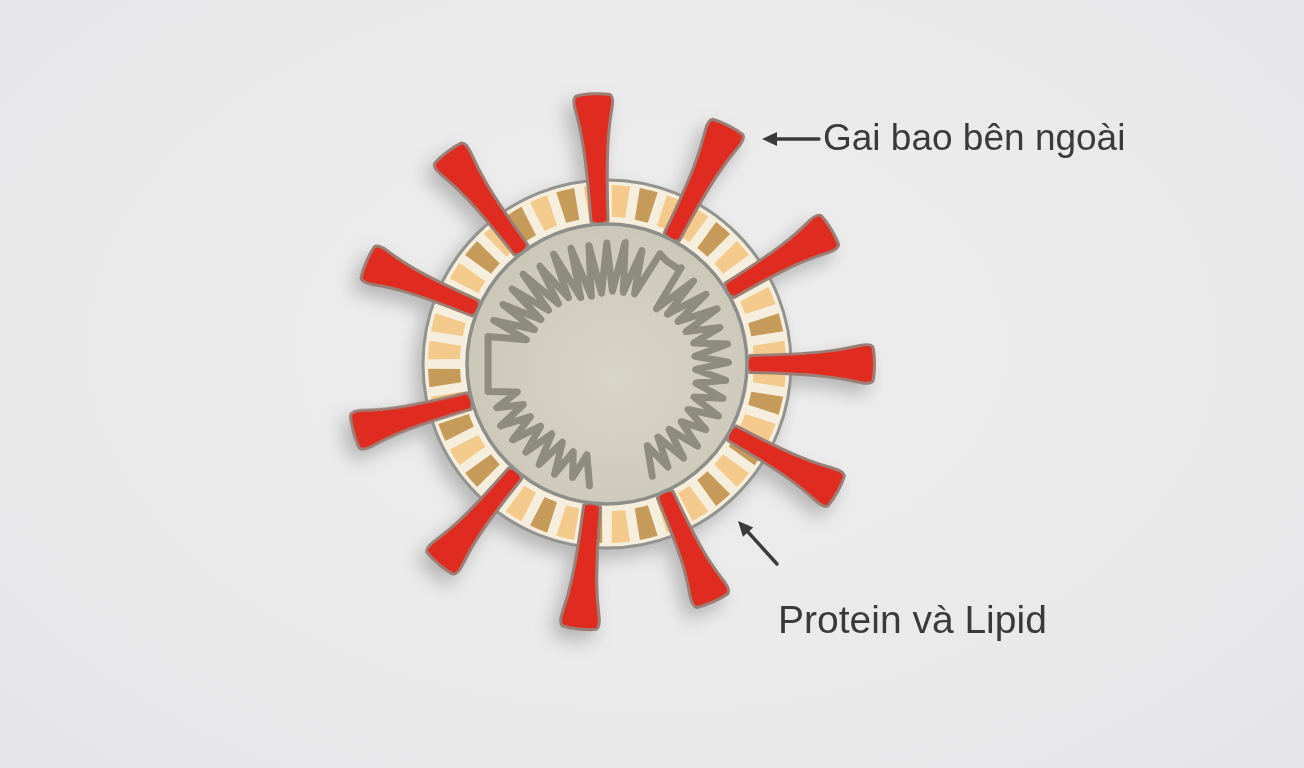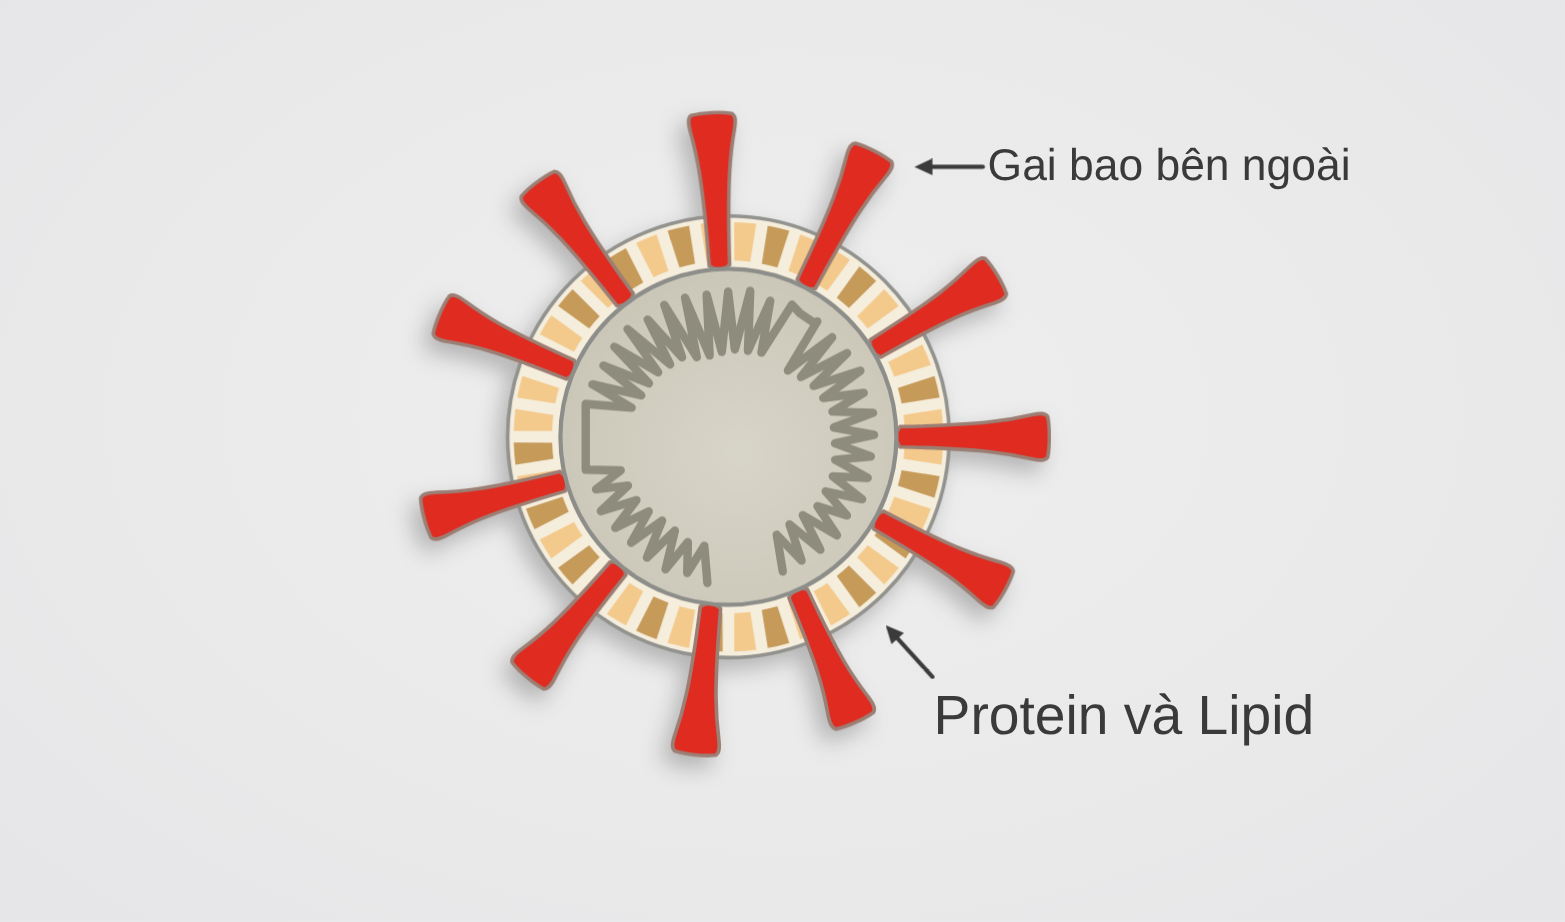--- a/index.html
+++ b/index.html
@@ -11,21 +11,21 @@
     font-family:"Liberation Sans","DejaVu Sans",sans-serif;
   }
   #diagram-svg{position:absolute;left:0;top:0;}
   .diagram-label{
     position:absolute;
     color:#3a3a3a;
     white-space:nowrap;
     line-height:1.15;
   }
   #spike-label{left:823px;top:117px;font-size:37px;}
-  #membrane-label{left:778px;top:570px;font-size:46px;}
+  #membrane-label{left:778px;top:598px;font-size:39px;}
   #virus-body{filter:drop-shadow(-7px 9px 9px rgba(70,70,70,0.33));}
 </style>
 </head>
 <body>
 
 <div id="canvas">
 
   <svg id="diagram-svg" width="1304" height="768" viewBox="0 0 1304 768">
     <g id="virus-body">
       <g id="membrane-ring">

